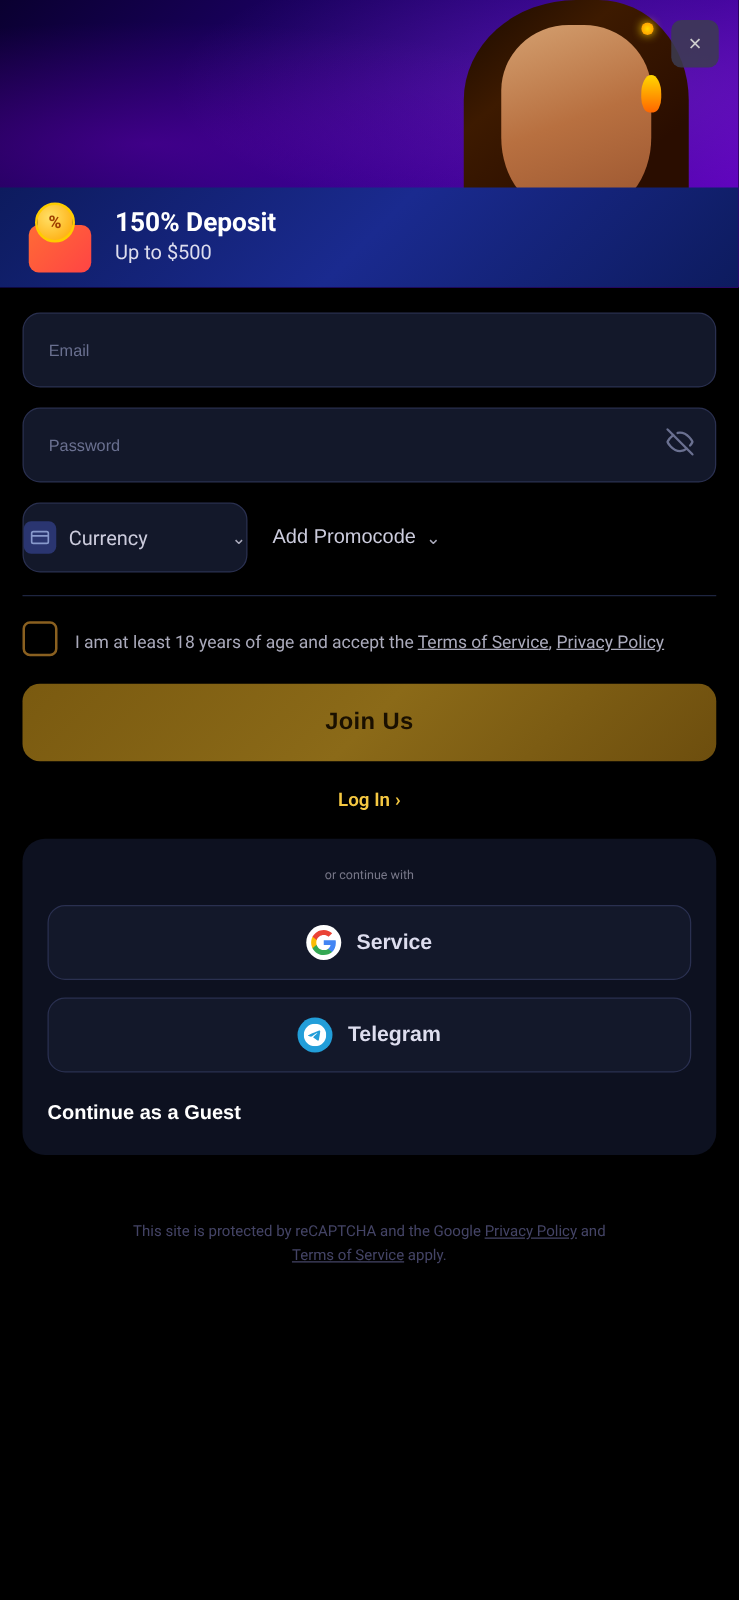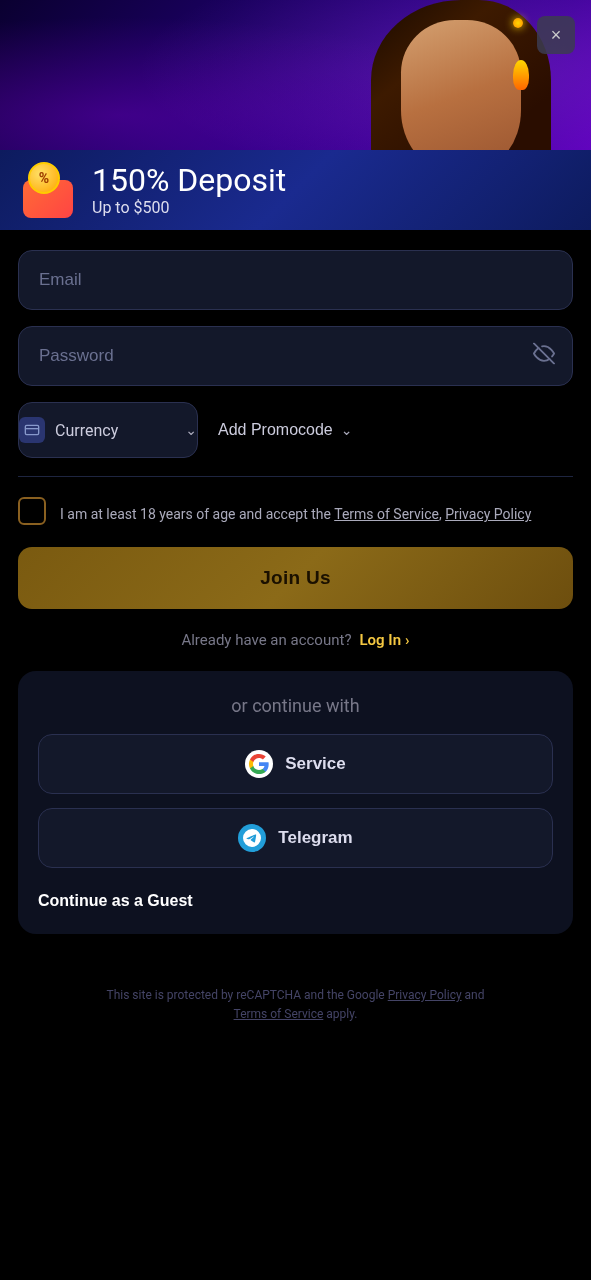--- a/index.html
+++ b/index.html
@@ -174,22 +174,22 @@
       font-weight: 800;
       color: #a04000;
       border: 2px solid #ffcc00;
     }
 
     .promo-text-area {
       flex: 1;
     }
 
     .promo-title {
-      font-size: 32px;
-      font-weight: 400;
+      font-size: 21px;
+      font-weight: 700;
       color: #fff;
       line-height: 1;
     }
 
     .promo-subtitle {
       font-size: 16px;
       color: #dde;
       margin-top: 2px;
     }
 
@@ -200,21 +200,21 @@
     }
 
     .input-field {
       width: 100%;
       height: 60px;
       background: #13182a;
       border: 1.5px solid #2a3050;
       border-radius: 14px;
       padding: 0 20px;
       color: #aab;
-      font-size: 17px;
+      font-size: 13px;
       outline: none;
       margin-bottom: 16px;
     }
 
     .input-field::placeholder { color: #6a7090; }
 
     .password-wrapper {
       position: relative;
       margin-bottom: 16px;
     }
@@ -377,21 +377,21 @@
     .social-container {
       background: #0d1120;
       border-radius: 18px;
       padding: 24px 20px;
       margin-bottom: 0;
     }
 
     .or-text {
       text-align: center;
       color: #778;
-      font-size: 18px;
+      font-size: 10px;
       margin-bottom: 18px;
     }
 
     .social-btn {
       width: 100%;
       height: 60px;
       background: #13182a;
       border: 1.5px solid #2a3050;
       border-radius: 14px;
       display: flex;
@@ -534,21 +534,20 @@
     <div class="checkbox-text">
       <span>I am at least 18 years of age and accept the </span><a href="#">Terms of Service</a><span>, </span><a href="#">Privacy Policy</a>
     </div>
   </div>
 
   
   <button class="join-btn">Join Us</button>
 
   
   <div class="login-row">
-    <span class="login-text">Already have an account?</span>
     <a href="#" class="login-link">
       <span>Log In</span>
       <span>›</span>
     </a>
   </div>
 
   
   <div class="social-container">
     <div class="or-text">or continue with</div>
 

